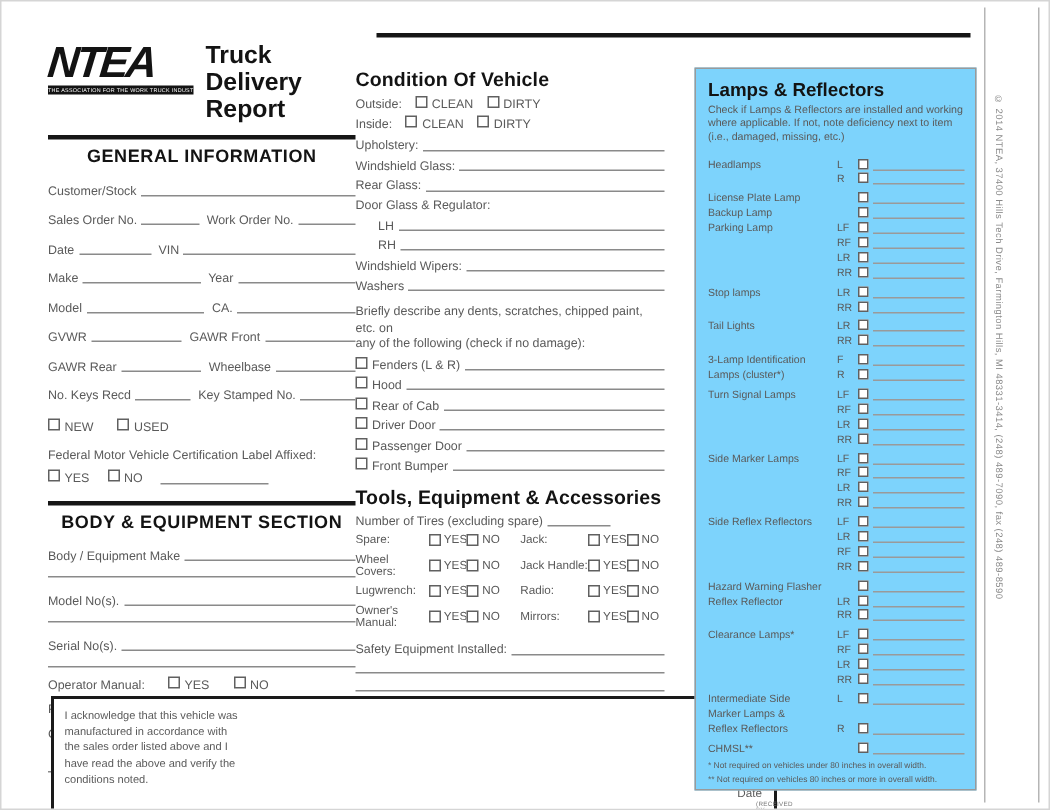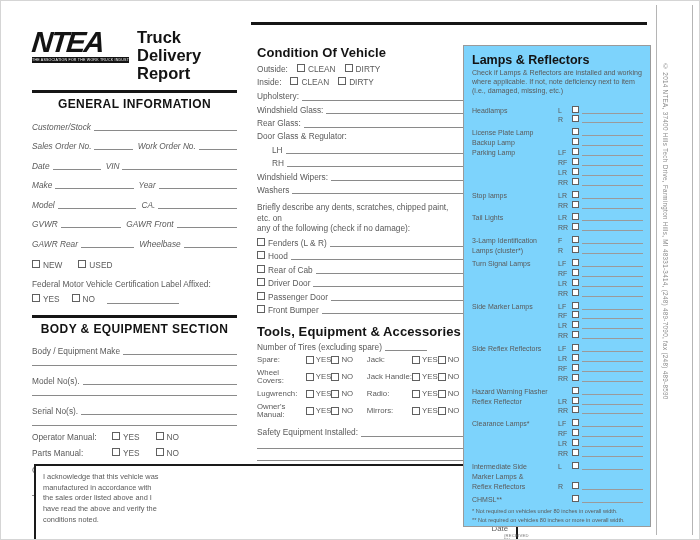--- a/index.html
+++ b/index.html
@@ -18,21 +18,21 @@
   .logo-text{font-size:29px;font-weight:bold;font-style:italic;letter-spacing:-2px;
              color:#131313;line-height:.9;transform:skewX(-6deg);}
   .logo-bar{margin-top:2px;background:#131313;color:#fff;font-size:3.6px;text-align:center;
             padding:1px 0;letter-spacing:.2px;white-space:nowrap;overflow:hidden;}
   .form-title{margin-left:8px;font-size:16.5px;font-weight:bold;color:#131313;line-height:1.08;}
 
   .rule{height:3px;background:#161616;margin-top:8px;}
   .rule.r2{margin-top:11px;}
   .sec-title{text-align:center;font-size:12px;font-weight:bold;color:#131313;margin-top:4px;letter-spacing:.4px;}
 
-  .gi-rows{margin-top:2px;font-style:italic;}
+  .gi-rows{margin-top:2px;}
   .gi-row{display:flex;align-items:flex-end;font-size:8.3px;color:#5a5a5a;margin-top:10.5px;line-height:1;}
   .gi-label{white-space:nowrap;}
   .gi-line{flex:1;border-bottom:1px solid #8a8a8a;height:8px;margin-left:3px;min-width:8px;}
   .gi-b{margin-left:5px;}
   .gi-rows .gi-row:nth-child(3) .gi-aline{flex:.42;}
 
   .cb{display:inline-block;width:6px;height:6px;border:1px solid #606060;vertical-align:-1px;background:#fff;}
   .opt{display:inline-flex;align-items:flex-start;}
   .opt-t{margin-left:3px;}
 
@@ -54,21 +54,21 @@
            display:flex;box-sizing:border-box;background:#fff;}
   .ack{width:120px;padding:6px 2px 4px 7px;font-size:7.4px;line-height:1.45;color:#5a5a5a;}
   .sig-rows{flex:1;display:flex;flex-direction:column;justify-content:space-evenly;padding:2px 8px 4px 2px;}
   .sig-row{display:flex;align-items:flex-end;font-size:7.8px;color:#5a5a5a;line-height:1;flex-direction:column;}
   .sig-wrap{flex:1.5;margin:0 4px;position:relative;}
   .sig-line{border-bottom:1px solid #666;height:8px;}
   .sig-sub{position:absolute;top:9px;left:0;right:0;font-size:4.2px;text-align:center;color:#777;letter-spacing:.2px;}
   .date-line{flex:.55;border-bottom:1px solid #666;height:8px;margin-left:3px;}
 
   
-  .col-mid{position:absolute;left:256px;top:44px;width:206px;}
+  .col-mid{position:absolute;left:236px;top:44px;width:206px;}
   .h2{font-size:13px;font-weight:bold;color:#131313;letter-spacing:.1px;}
   .cv-row{display:flex;align-items:center;font-size:8.3px;color:#5a5a5a;margin-top:3.5px;}
   .cv-row .opt{margin-left:9px;}
   .cond-field{display:flex;align-items:flex-end;font-size:8.3px;color:#5a5a5a;margin-top:4.5px;line-height:1;}
   .cline{flex:1;border-bottom:1px solid #8a8a8a;height:8px;margin-left:3px;}
   .f-indent{padding-left:15px;}
   .f-noline .cline{border-bottom:none;}
   .note{margin-top:8px;font-size:8.3px;color:#5a5a5a;line-height:1.25;}
   .check-item{display:flex;align-items:flex-end;font-size:8.3px;color:#5a5a5a;margin-top:4.5px;line-height:1;justify-content:space-between;}
   .check-item .cb{margin:0 3px 1px 0;}
@@ -163,20 +163,26 @@
     <span class="gi-line gi-aline"></span>
     <span class="gi-label gi-b">GAWR Front</span>
     <span class="gi-line gi-bline"></span>
   </div>
         <div class="gi-row">
     <span class="gi-label">GAWR Rear</span>
     <span class="gi-line gi-aline"></span>
     <span class="gi-label gi-b">Wheelbase</span>
     <span class="gi-line gi-bline"></span>
   </div>
+        <div class="gi-row">
+    <span class="gi-label">No. Keys Recd</span>
+    <span class="gi-line gi-aline"></span>
+    <span class="gi-label gi-b">Key Stamped No.</span>
+    <span class="gi-line gi-bline"></span>
+  </div>
       </div>
 
     <div class="nu-row">
       <span class="opt">
           <span class="cb"></span>
           <span class="opt-t">NEW</span>
         </span>
       <span class="opt">
           <span class="cb"></span>
           <span class="opt-t">USED</span>

